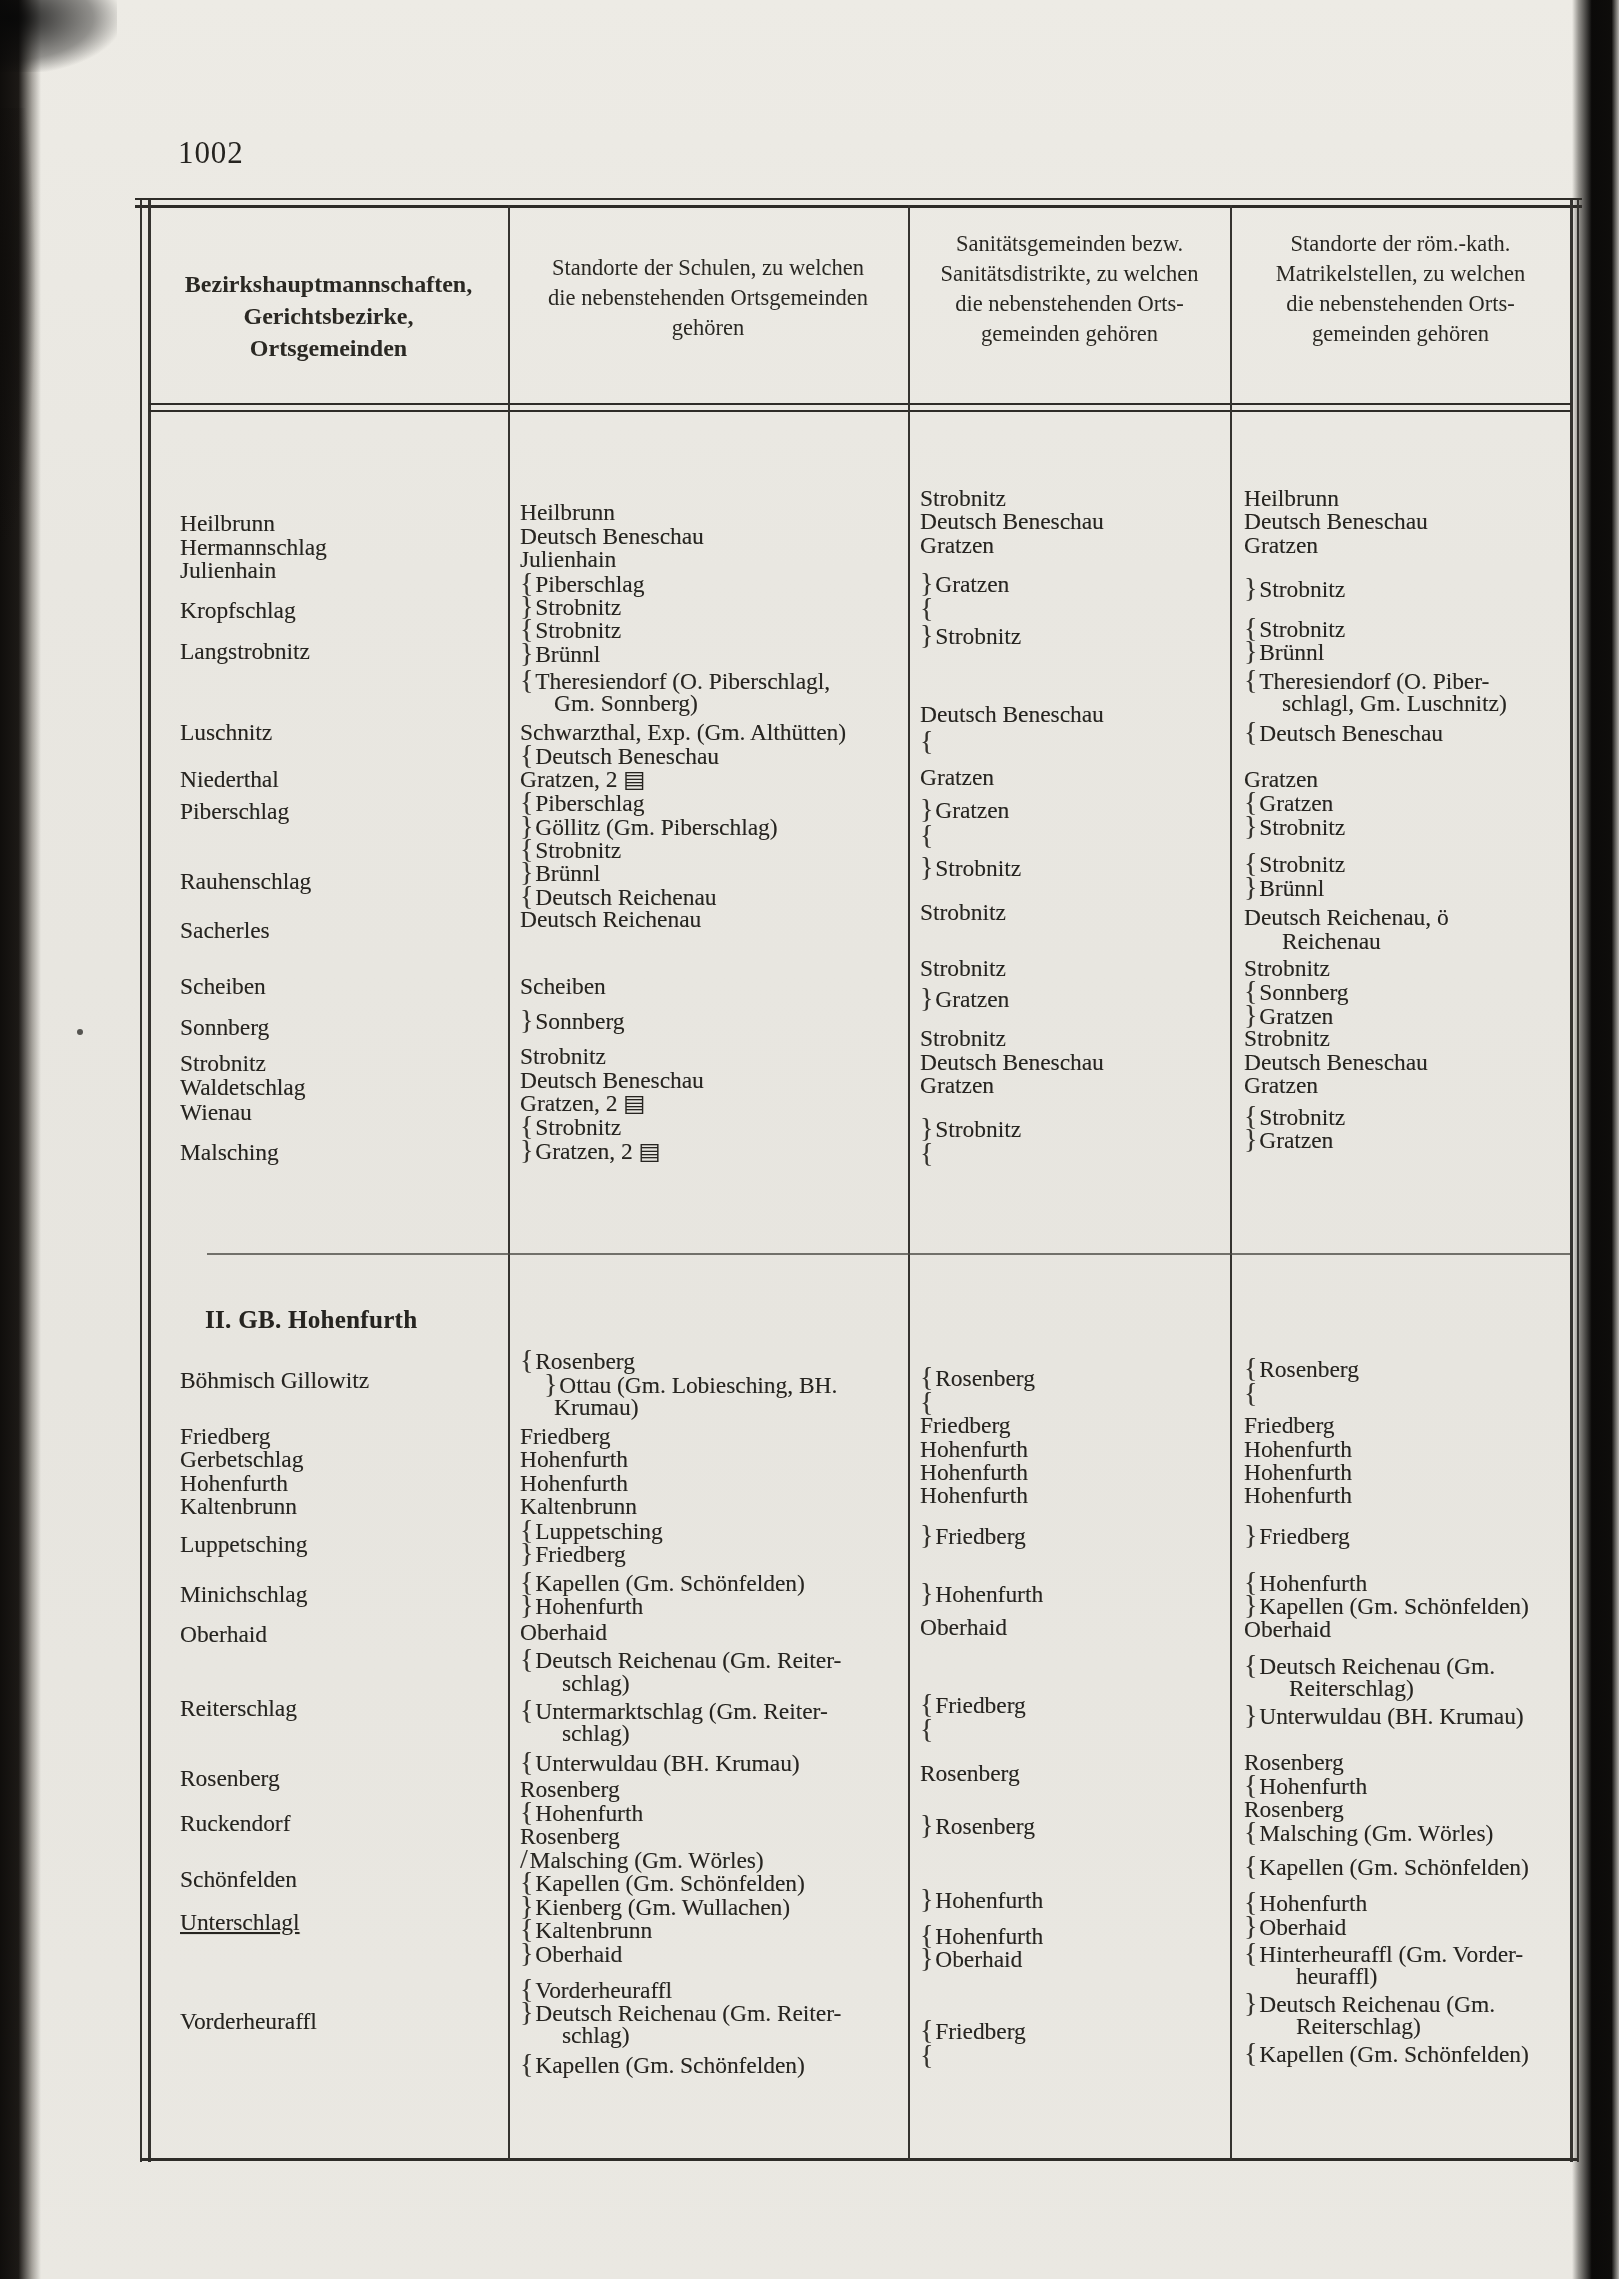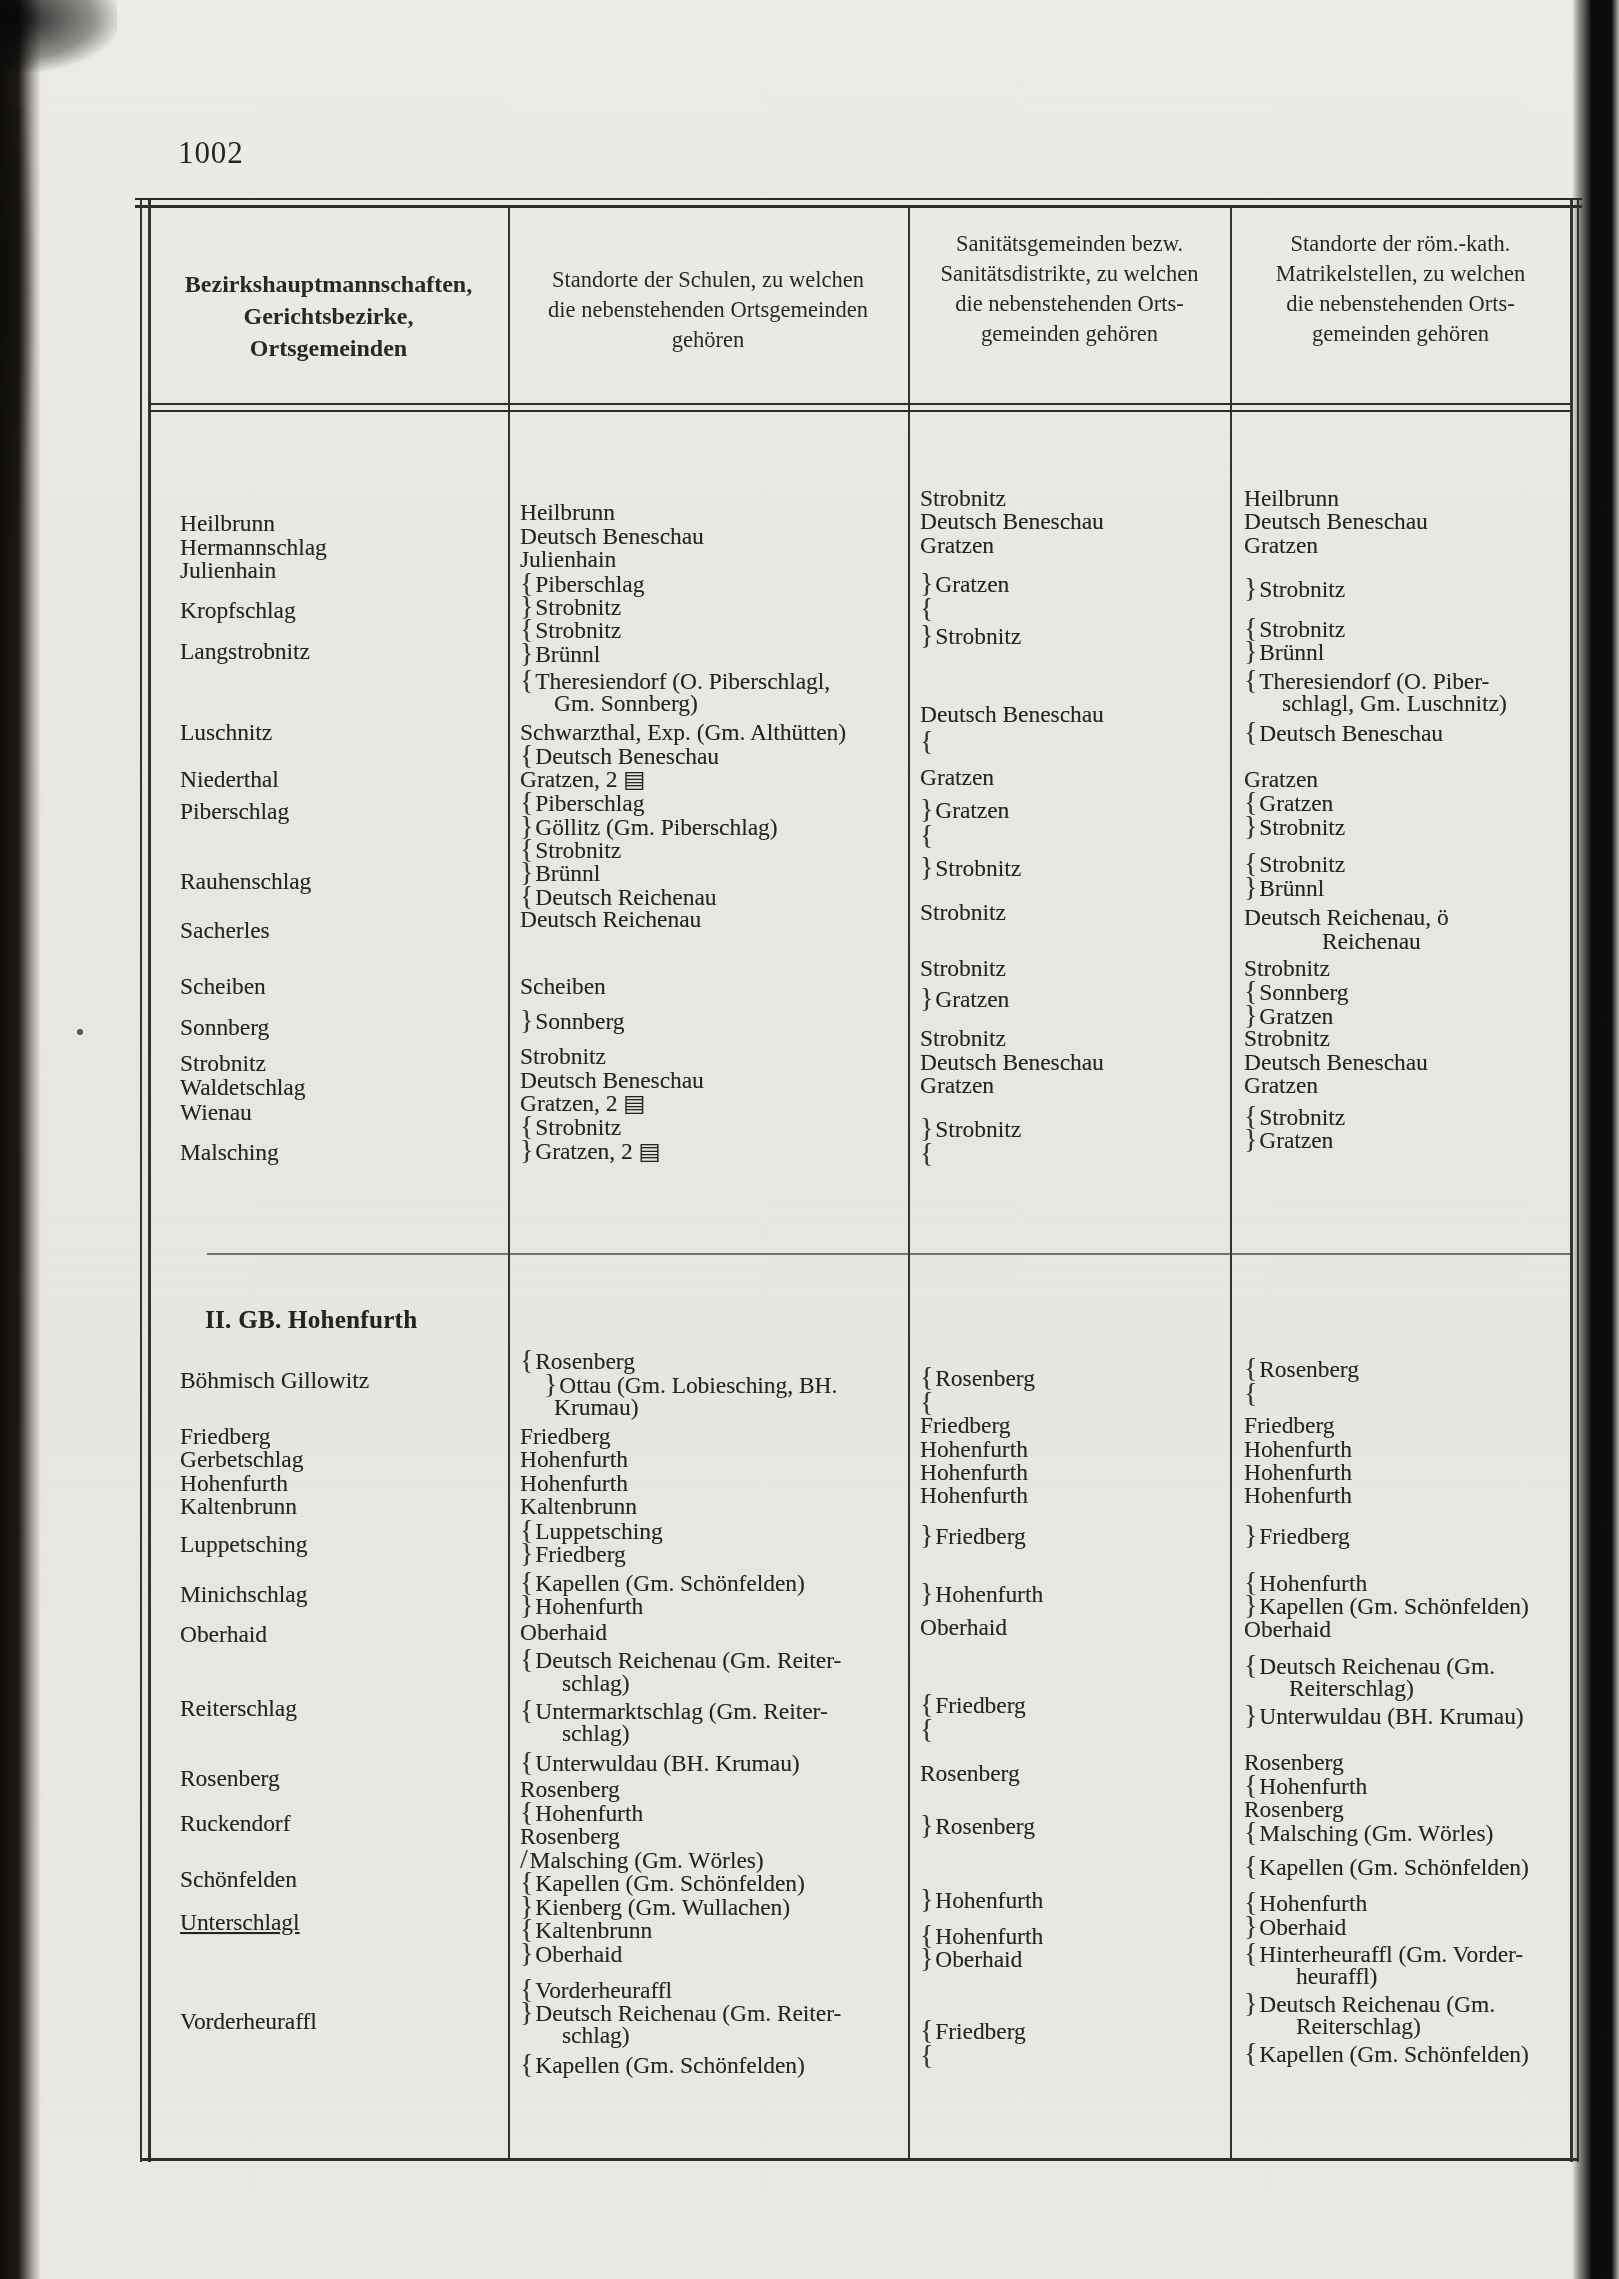--- a/index.html
+++ b/index.html
@@ -41,21 +41,21 @@
   .rule-hdr2{left:149px;top:410px;width:1422px;height:1.8px;}
   .sep1{left:508px;top:205px;width:1.8px;height:1955px;}
   .sep2{left:908px;top:205px;width:1.8px;height:1955px;}
   .sep3{left:1230px;top:205px;width:1.8px;height:1955px;}
   .rule-section{left:207px;top:1253px;width:1363px;height:1.8px;background:#4a4843;opacity:.75;}
 
   
   .hcell{position:absolute;top:209px;height:194px;text-align:center;font-size:22.5px;line-height:30px;
     color:#2a2823;}
   .hcell.c1{left:151px;width:355px;padding-top:59px;font-weight:bold;font-size:24px;line-height:32px;}
-  .hcell.c2{left:511px;width:394px;padding-top:56px;}
+  .hcell.c2{left:511px;width:394px;padding-top:44px;}
   .hcell.c3{left:911px;width:317px;padding-top:20px;}
   .hcell.c4{left:1233px;width:335px;padding-top:20px;}
   .hline{white-space:nowrap;}
 
   
   .bline{position:absolute;white-space:nowrap;font-size:23.4px;line-height:25px;
     text-shadow:0.3px 0.3px 0.5px rgba(70,66,58,.35);}
   .bline-bold{font-weight:bold;font-size:25px;letter-spacing:0.3px;}
   .brace{font-size:28px;line-height:23.4px;font-weight:400;margin-right:1.8px;color:#34322d;}
 </style>
@@ -241,21 +241,21 @@
       <div class="bline" style="left: 1244px; top: 639px;"><span class="brace">}</span><span>Brünnl</span></div>
       <div class="bline" style="left: 1244px; top: 668px;"><span class="brace">{</span><span>Theresiendorf (O. Piber-</span></div>
       <div class="bline" style="left: 1282px; top: 691px;"><span>schlagl, Gm. Luschnitz)</span></div>
       <div class="bline" style="left: 1244px; top: 720px;"><span class="brace">{</span><span>Deutsch Beneschau</span></div>
       <div class="bline" style="left: 1244px; top: 767px;"><span>Gratzen</span></div>
       <div class="bline" style="left: 1244px; top: 790px;"><span class="brace">{</span><span>Gratzen</span></div>
       <div class="bline" style="left: 1244px; top: 814px;"><span class="brace">}</span><span>Strobnitz</span></div>
       <div class="bline" style="left: 1244px; top: 851px;"><span class="brace">{</span><span>Strobnitz</span></div>
       <div class="bline" style="left: 1244px; top: 875px;"><span class="brace">}</span><span>Brünnl</span></div>
       <div class="bline" style="left: 1244px; top: 905px;"><span>Deutsch Reichenau, ö</span></div>
-      <div class="bline" style="left: 1282px; top: 929px; margin-left: 40px;"><span>Reichenau</span></div>
+      <div class="bline" style="left: 1282px; top: 929px;"><span>Reichenau</span></div>
       <div class="bline" style="left: 1244px; top: 956px;"><span>Strobnitz</span></div>
       <div class="bline" style="left: 1244px; top: 979px;"><span class="brace">{</span><span>Sonnberg</span></div>
       <div class="bline" style="left: 1244px; top: 1003px;"><span class="brace">}</span><span>Gratzen</span></div>
       <div class="bline" style="left: 1244px; top: 1026px;"><span>Strobnitz</span></div>
       <div class="bline" style="left: 1244px; top: 1050px;"><span>Deutsch Beneschau</span></div>
       <div class="bline" style="left: 1244px; top: 1073px;"><span>Gratzen</span></div>
       <div class="bline" style="left: 1244px; top: 1104px;"><span class="brace">{</span><span>Strobnitz</span></div>
       <div class="bline" style="left: 1244px; top: 1127px;"><span class="brace">}</span><span>Gratzen</span></div>
       <div class="bline" style="left: 1244px; top: 1356px;"><span class="brace">{</span><span>Rosenberg</span></div>
       <div class="bline" style="left: 1244px; top: 1381px;"><span class="brace">{</span></div>

